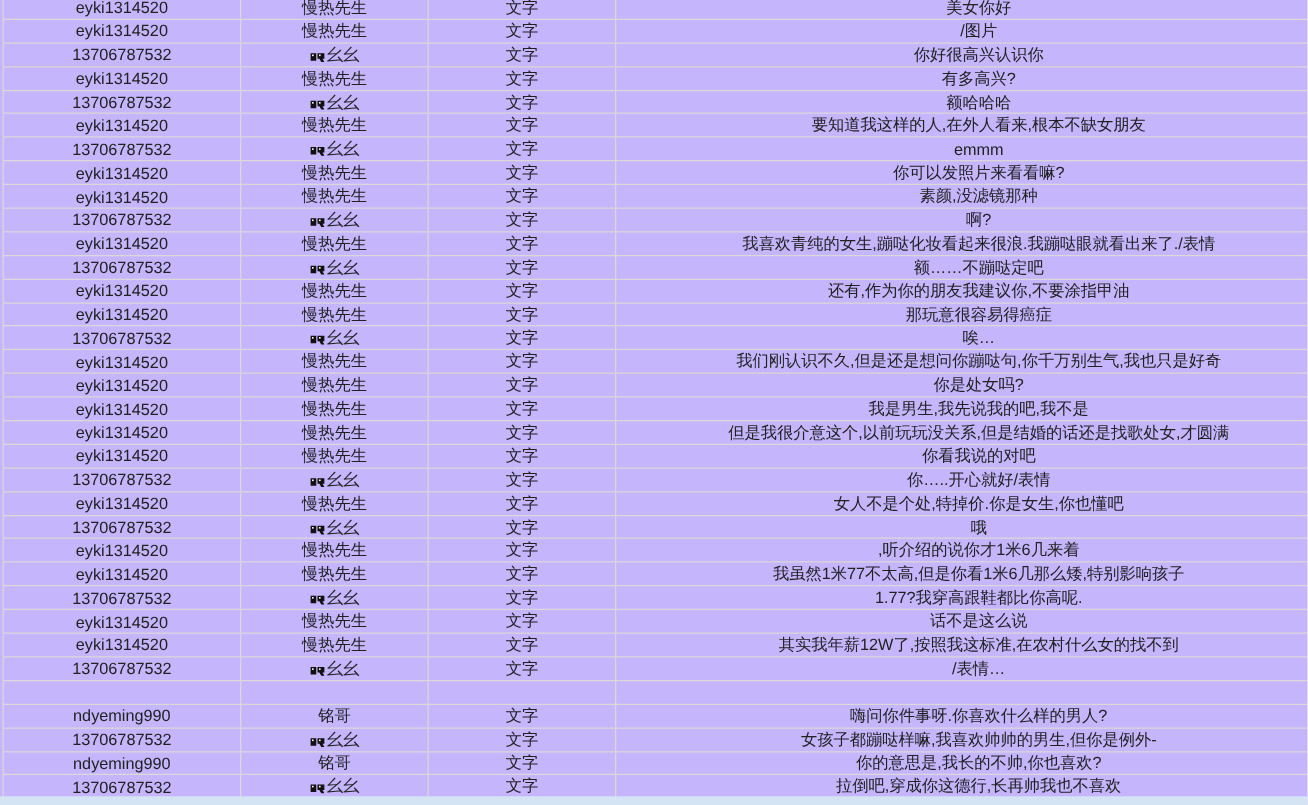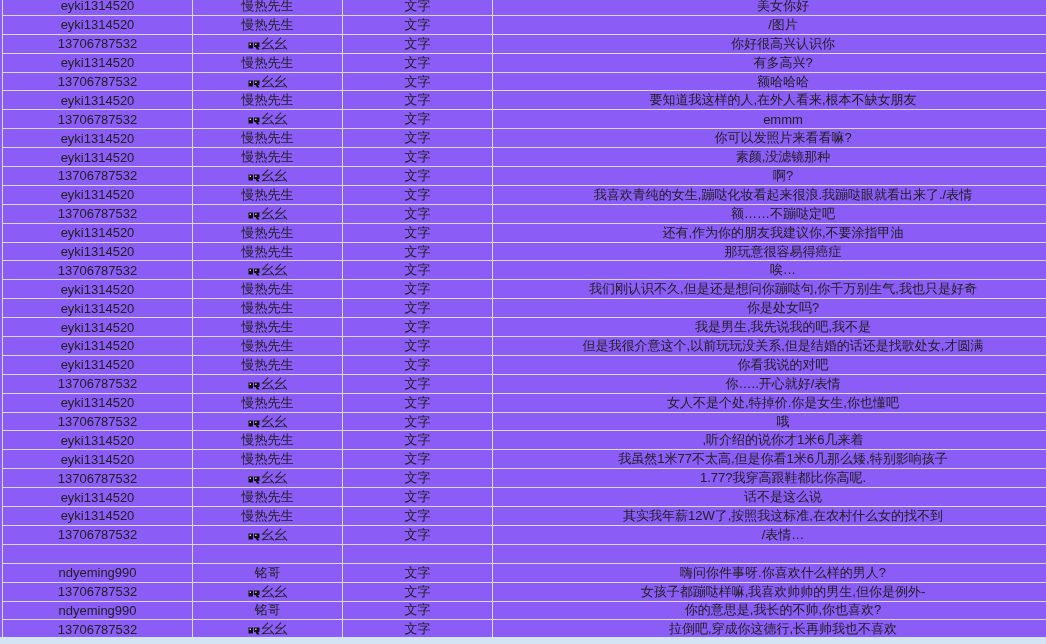--- a/index.html
+++ b/index.html
@@ -8,21 +8,21 @@
     background: #ffffff;
     overflow: hidden;
     font-family: "Liberation Sans", "DejaVu Sans", sans-serif;
     font-size: 13px;
     color: #212121;
   }
   .sheet {
     position: relative;
     width: 1046px; height: 644px;
     overflow: hidden;
-    background: #8b5cf6;
+    background: #c4b5fd;
   }
   .rows-host {
     position: absolute;
     top: -3px; left: 2px;
   }
   .row {
     display: flex;
     height: 18.9px;
     border-bottom: 1px solid #d9d9d9;
     align-items: stretch;

